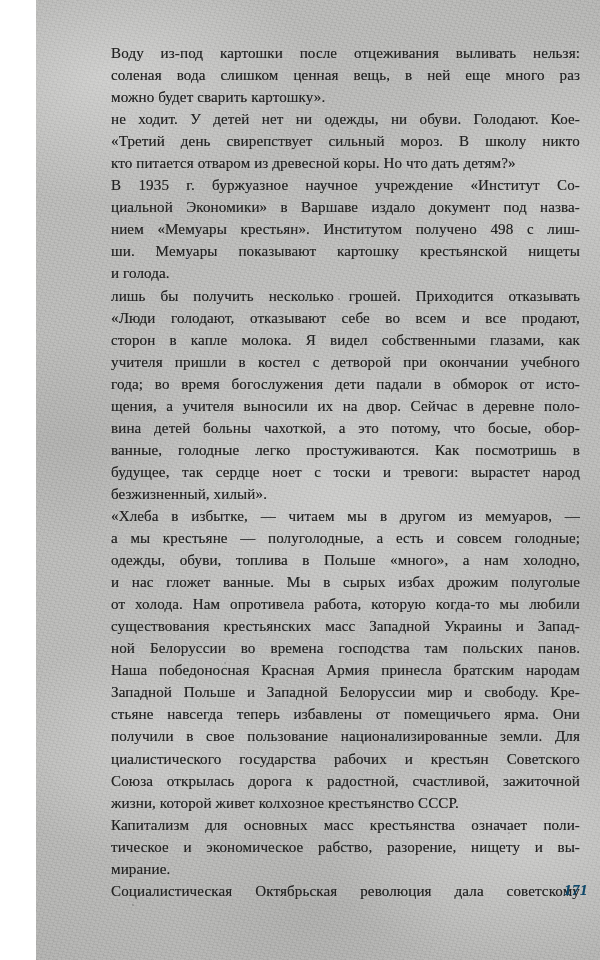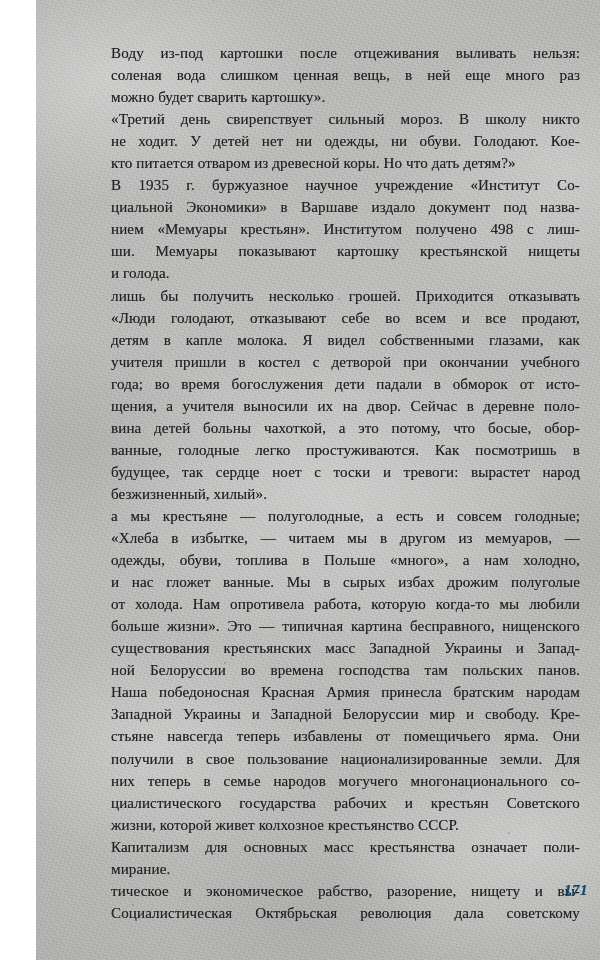--- a/index.html
+++ b/index.html
@@ -124,64 +124,63 @@
   <div class="speck" style="left:302px; top:298px; width:1.5px; height:1.5px;"></div>
   <div class="speck" style="left:188px; top:662px; width:1.5px; height:1.5px;"></div>
 
   <div id="text-block">
       <p class="para">
         <span class="ln first">Воду из-под картошки после отцеживания выливать нельзя:</span>
         <span class="ln">соленая вода слишком ценная вещь, в ней еще много раз</span>
         <span class="ln last">можно будет сварить картошку».</span>
       </p>
       <p class="para">
+        <span class="ln">не ходит. У детей нет ни одежды, ни обуви. Голодают. Кое-</span>
         <span class="ln first">«Третий день свирепствует сильный мороз. В школу никто</span>
-        <span class="ln">не ходит. У детей нет ни одежды, ни обуви. Голодают. Кое-</span>
         <span class="ln last">кто питается отваром из древесной коры. Но что дать детям?»</span>
       </p>
       <p class="para">
         <span class="ln first">В 1935 г. буржуазное научное учреждение «Институт Со-</span>
         <span class="ln">циальной Экономики» в Варшаве издало документ под назва-</span>
         <span class="ln">нием «Мемуары крестьян». Институтом получено 498 с лиш-</span>
         <span class="ln">ши. Мемуары показывают картошку крестьянской нищеты</span>
         <span class="ln last">и голода.</span>
       </p>
       <p class="para">
         <span class="ln">лишь бы получить несколько грошей. Приходится отказывать</span>
         <span class="ln first">«Люди голодают, отказывают себе во всем и все продают,</span>
-        <span class="ln">детям в капле молока. Я видел собственными глазами, как</span>
+        <span class="ln">сторон в капле молока. Я видел собственными глазами, как</span>
         <span class="ln">учителя пришли в костел с детворой при окончании учебного</span>
         <span class="ln">года; во время богослужения дети падали в обморок от исто-</span>
         <span class="ln">щения, а учителя выносили их на двор. Сейчас в деревне поло-</span>
         <span class="ln">вина детей больны чахоткой, а это потому, что босые, обор-</span>
         <span class="ln">ванные, голодные легко простуживаются. Как посмотришь в</span>
         <span class="ln">будущее, так сердце ноет с тоски и тревоги: вырастет народ</span>
         <span class="ln last">безжизненный, хилый».</span>
       </p>
       <p class="para">
+        <span class="ln first">«Хлеба в избытке, — читаем мы в другом из мемуаров, —</span>
         <span class="ln">а мы крестьяне — полуголодные, а есть и совсем голодные;</span>
-        <span class="ln first">«Хлеба в избытке, — читаем мы в другом из мемуаров, —</span>
         <span class="ln">одежды, обуви, топлива в Польше «много», а нам холодно,</span>
         <span class="ln">и нас гложет ванные. Мы в сырых избах дрожим полуголые</span>
         <span class="ln">от холода. Нам опротивела работа, которую когда-то мы любили</span>
-        <span class="ln">больше жизни». Это — типичная картина бесправного, нищенского</span>
         <span class="ln">существования крестьянских масс Западной Украины и Запад-</span>
         <span class="ln">ной Белоруссии во времена господства там польских панов.</span>
         <span class="ln">Наша победоносная Красная Армия принесла братским народам</span>
-        <span class="ln">Западной Украины и Западной Белоруссии мир и свободу. Кре-</span>
+        <span class="ln">Западной Польше и Западной Белоруссии мир и свободу. Кре-</span>
         <span class="ln">стьяне навсегда теперь избавлены от помещичьего ярма. Они</span>
         <span class="ln">получили в свое пользование национализированные земли. Для</span>
-        <span class="ln">них теперь в семье народов могучего многонационального со-</span>
         <span class="ln">циалистического государства рабочих и крестьян Советского</span>
+        <span class="ln">Союза открылась дорога к радостной, счастливой, зажиточной</span>
         <span class="ln last">жизни, которой живет колхозное крестьянство СССР.</span>
       </p>
       <p class="para">
         <span class="ln first">Капитализм для основных масс крестьянства означает поли-</span>
+        <span class="ln">тическое и экономическое рабство, разорение, нищету и вы-</span>
         <span class="ln last">мирание.</span>
-        <span class="ln">тическое и экономическое рабство, разорение, нищету и вы-</span>
       </p>
       <p class="para">
         <span class="ln first">Социалистическая Октябрьская революция дала советскому</span>
       </p>
     </div>
 
   <div id="page-number">171</div>
 
 </div>
 

